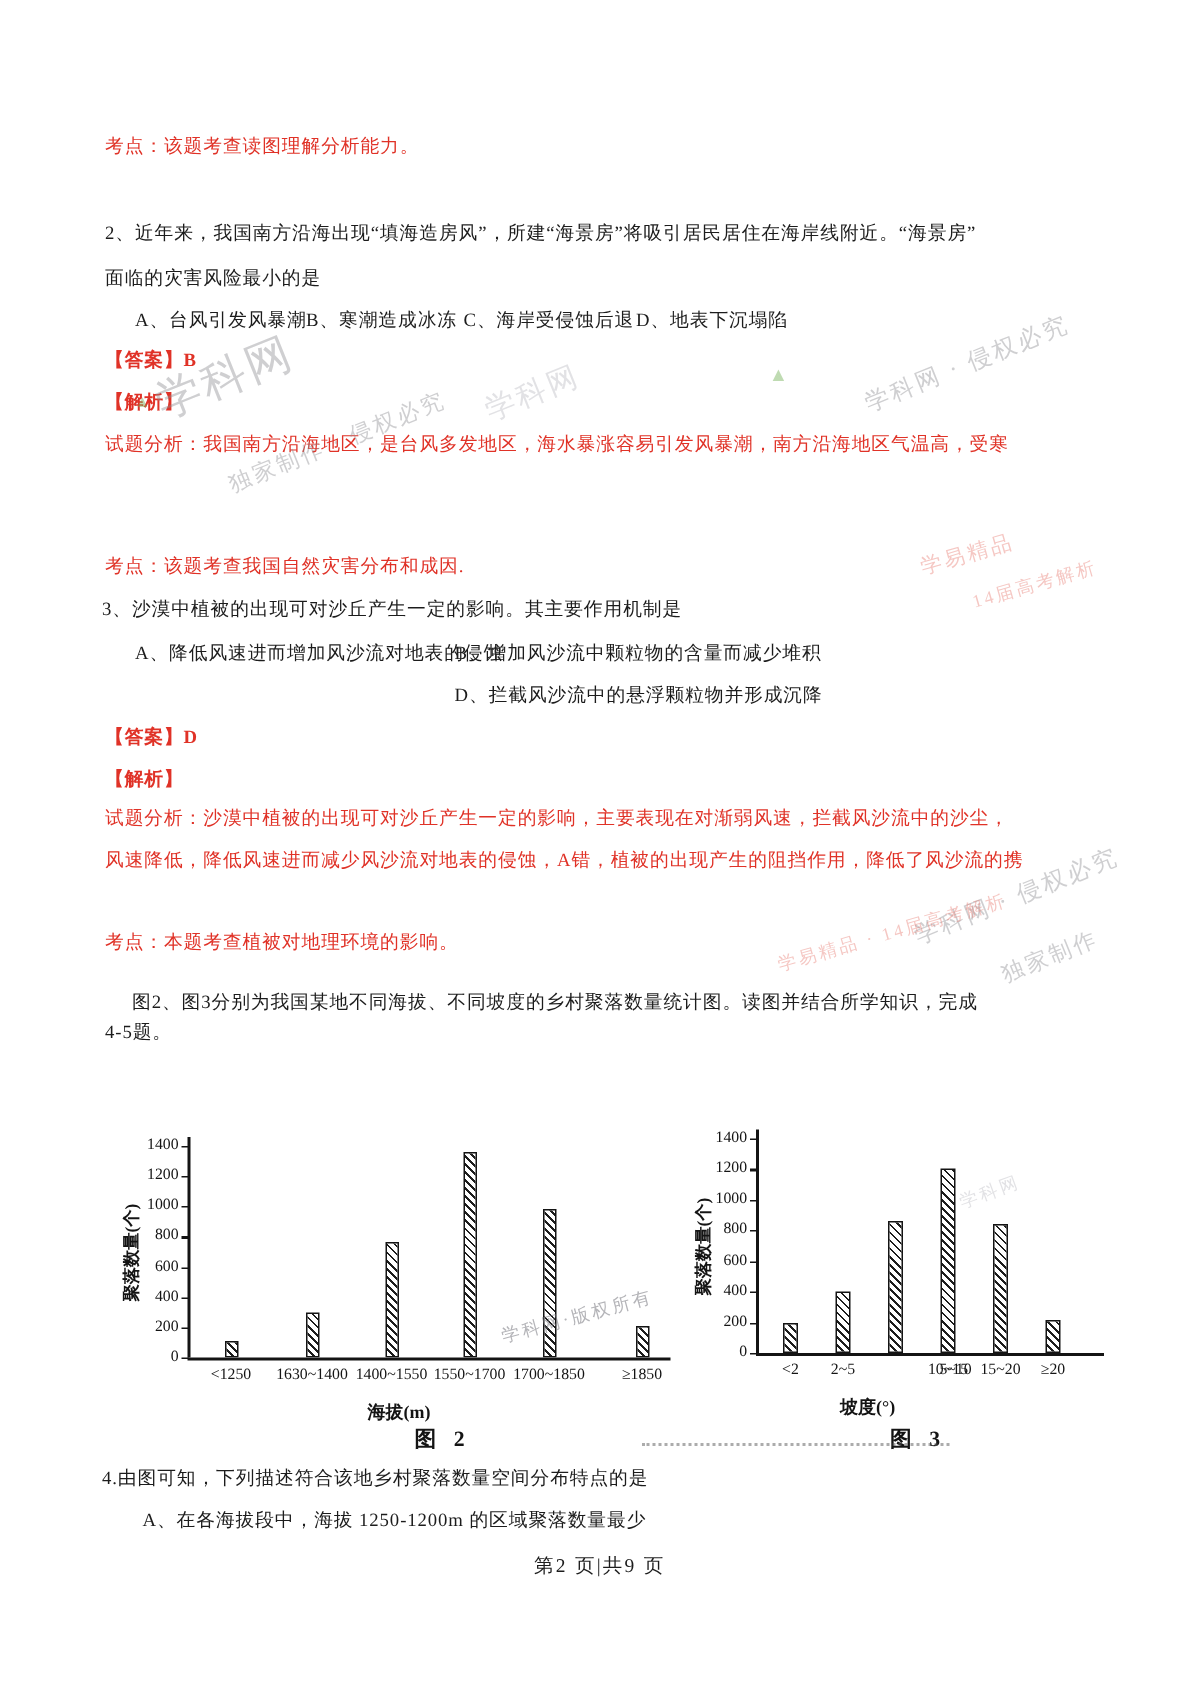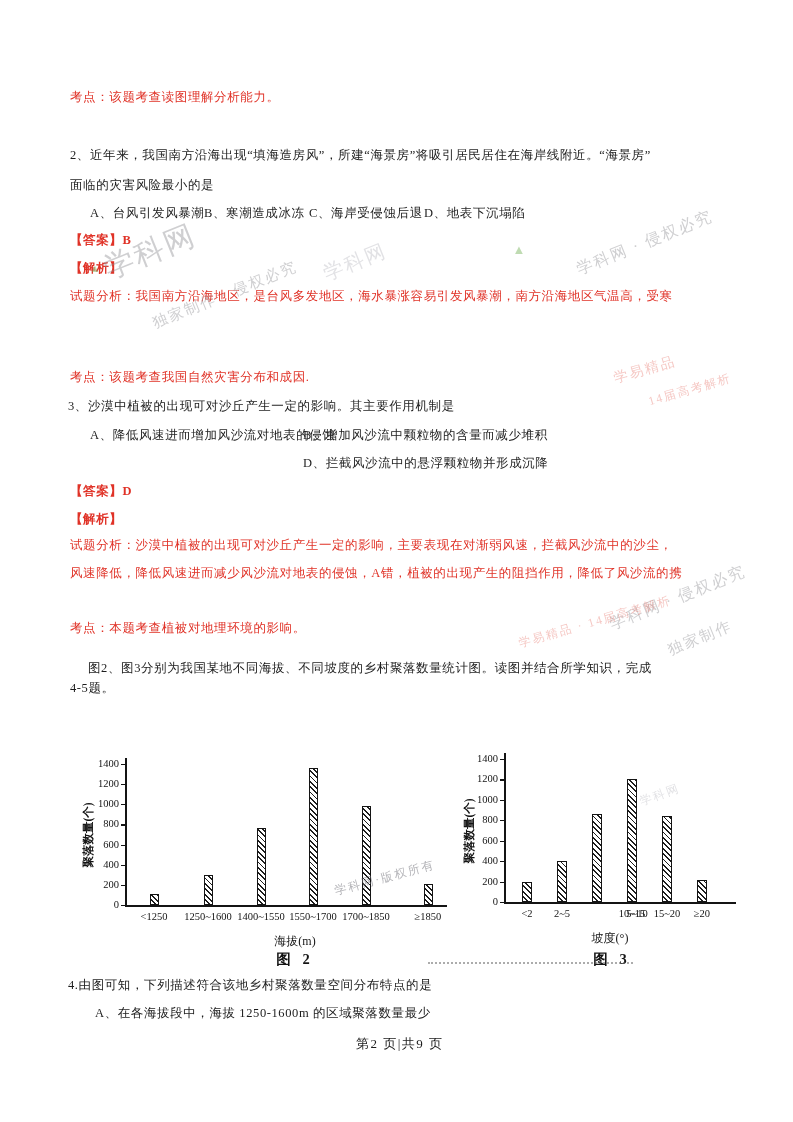--- a/index.html
+++ b/index.html
@@ -21,21 +21,21 @@
   .chart .axisline { position:absolute; background:#141414; }
   .chart .bar {
     position:absolute; box-sizing:border-box;
     border:1.3px solid #141414; background-color:#ffffff;
     background-image:repeating-linear-gradient(45deg,
       rgba(0,0,0,0) 0px, rgba(0,0,0,0) 2.5px, #1d1d1d 2.5px, #1d1d1d 3.8px);
   }
   .chart .yt { position:absolute; font-size:10.5px; color:#141414; text-align:right; white-space:nowrap; }
   .chart .tickmark { position:absolute; background:#141414; }
   .chart .xt { position:absolute; font-size:10.5px; color:#141414; text-align:center; white-space:nowrap; }
-  .chart .axlab { position:absolute; font-size:12px; font-weight:normal; color:#141414; text-align:center; white-space:nowrap; }
+  .chart .axlab { position:absolute; font-size:12px; font-weight:bold; color:#141414; white-space:nowrap; }
   .chart .cap { position:absolute; font-size:14.5px; font-weight:bold; color:#141414; text-align:center; letter-spacing:4px; white-space:nowrap; }
   .chart .ylab { position:absolute; font-size:11.5px; font-weight:bold; color:#141414; white-space:nowrap;
                  transform:translate(-50%,-50%) rotate(-90deg); }
 
   
   .wm { position:absolute; white-space:nowrap; pointer-events:none; letter-spacing:2px; }
   .wm-gray       { color:rgba(140,140,146,0.42); }
   .wm-gray-light { color:rgba(160,160,168,0.30); }
   .wm-gray-dark  { color:rgba(118,118,126,0.55); }
   .wm-red        { color:rgba(231,122,112,0.42); }
@@ -90,21 +90,21 @@
       <div class="yt" style="left: 19px; top: 70.4286px; width: 40px;">800</div>
       <div class="tickmark" style="left: 61px; top: 56.2857px; width: 5px; height: 1.2px;"></div>
       <div class="yt" style="left: 19px; top: 50.2857px; width: 40px;">1000</div>
       <div class="tickmark" style="left: 61px; top: 36.1429px; width: 5px; height: 1.2px;"></div>
       <div class="yt" style="left: 19px; top: 30.1429px; width: 40px;">1200</div>
       <div class="tickmark" style="left: 61px; top: 16px; width: 5px; height: 1.2px;"></div>
       <div class="yt" style="left: 19px; top: 10px; width: 40px;">1400</div>
       <div class="bar" style="left: 89.5px; top: 145.921px; width: 9px; height: 11.0786px;"></div>
       <div class="xt" style="left: 62px; top: 163px; width: 64px;">&lt;1250</div>
       <div class="bar" style="left: 143.5px; top: 126.786px; width: 9px; height: 30.2143px;"></div>
-      <div class="xt" style="left: 116px; top: 163px; width: 64px;">1250~1600</div>
+      <div class="xt" style="left: 116px; top: 163px; width: 64px;">1630~1400</div>
       <div class="bar" style="left: 196.5px; top: 80.4571px; width: 9px; height: 76.5429px;"></div>
       <div class="xt" style="left: 169px; top: 163px; width: 64px;">1400~1550</div>
       <div class="bar" style="left: 248.5px; top: 20.0286px; width: 9px; height: 136.971px;"></div>
       <div class="xt" style="left: 221px; top: 163px; width: 64px;">1550~1700</div>
       <div class="bar" style="left: 301.5px; top: 58.3px; width: 9px; height: 98.7px;"></div>
       <div class="xt" style="left: 274px; top: 163px; width: 64px;">1700~1850</div>
       <div class="bar" style="left: 363.5px; top: 135.85px; width: 9px; height: 21.15px;"></div>
       <div class="xt" style="left: 336px; top: 163px; width: 64px;">≥1850</div>
       <div class="ylab" style="left: 28px; top: 86.5px;">聚落数量(个)</div>
       <div class="axlab" style="left: 185px; top: 185px; width: 100px;">海拔(m)</div>
@@ -141,21 +141,21 @@
       <div class="xt" style="left: 190px; top: 163px; width: 64px;">15~20</div>
       <div class="bar" style="left: 252px; top: 135.039px; width: 10px; height: 21.9607px;"></div>
       <div class="xt" style="left: 225px; top: 163px; width: 64px;">≥20</div>
       <div class="ylab" style="left: 24px; top: 85.5px;">聚落数量(个)</div>
       <div class="axlab" style="left: 115px; top: 185px; width: 100px;">坡度(°)</div>
       <div class="cap" style="left: 127px; top: 205px; width: 80px;">图 3</div>
     </div>
   <div class="dashes"></div>
 
   <div class="line" style="left:68px;top:978px">4.由图可知，下列描述符合该地乡村聚落数量空间分布特点的是</div>
-  <div class="line" style="left:95px;top:1006px">A、在各海拔段中，海拔 1250-1600m 的区域聚落数量最少</div>
+  <div class="line" style="left:95px;top:1006px">A、在各海拔段中，海拔 1250-1200m 的区域聚落数量最少</div>
 
   <div class="line footer" style="left:356px;top:1036px">第2 页|共9 页</div>
 
 <div class="wm wm-gray" style="left: 150px; top: 252px; font-size: 30px; transform: translate(-50%, -50%) rotate(-22deg);">学科网</div>
     <div class="wm wm-gray" style="left: 225px; top: 295px; font-size: 15px; transform: translate(-50%, -50%) rotate(-22deg);">独家制作 · 侵权必究</div>
     <div class="wm wm-gray" style="left: 645px; top: 243px; font-size: 16px; transform: translate(-50%, -50%) rotate(-22deg);">学科网 · 侵权必究</div>
     <div class="wm wm-gray-light" style="left: 355px; top: 262px; font-size: 20px; transform: translate(-50%, -50%) rotate(-22deg);">学科网</div>
     <div class="wm wm-red" style="left: 645px; top: 370px; font-size: 14px; transform: translate(-50%, -50%) rotate(-16deg);">学易精品</div>
     <div class="wm wm-red" style="left: 690px; top: 390px; font-size: 12px; transform: translate(-50%, -50%) rotate(-16deg);">14届高考解析</div>
     <div class="wm wm-gray" style="left: 678px; top: 598px; font-size: 16px; transform: translate(-50%, -50%) rotate(-22deg);">学科网 · 侵权必究</div>

